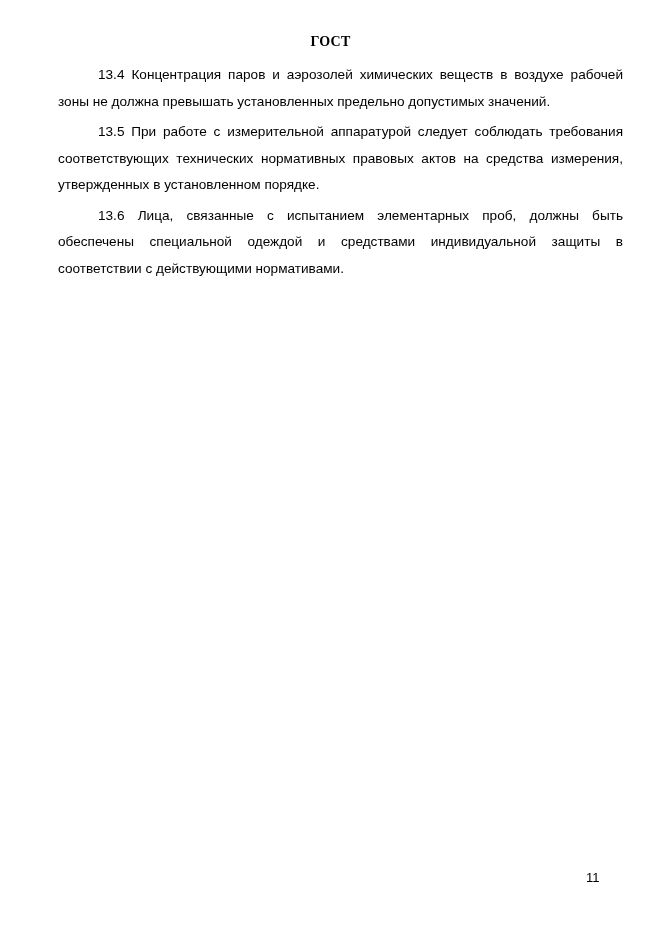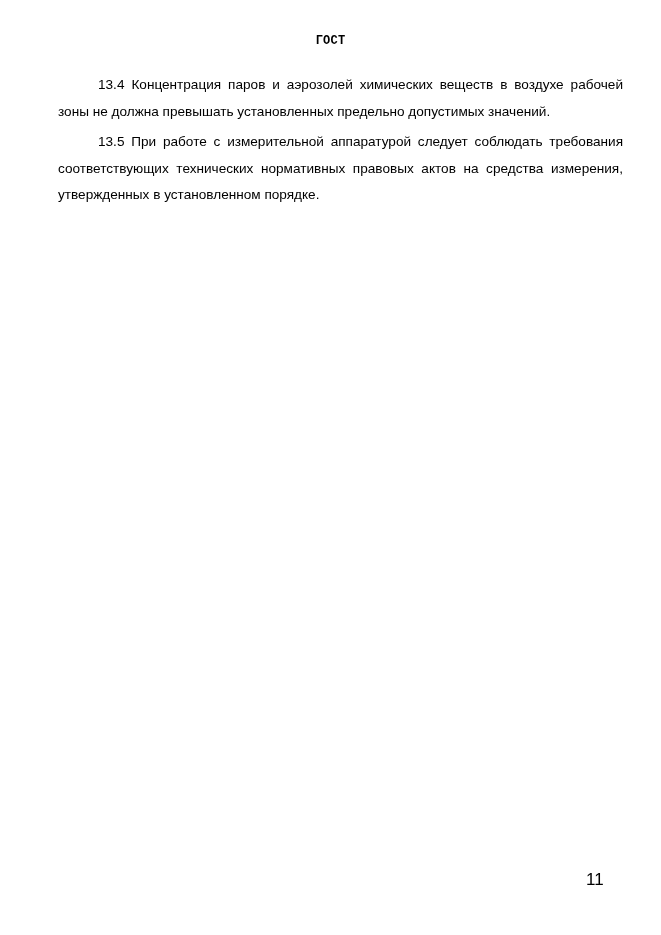--- a/index.html
+++ b/index.html
@@ -16,57 +16,58 @@
     color: #000000;
     box-sizing: border-box;
     overflow: hidden;
   }
   .doc-header {
     position: absolute;
     top: 34px;
     left: 0;
     width: 661px;
     text-align: center;
-    font-family: Liberation Mono, monospace;
+    font-family: Liberation Serif, serif;
     font-weight: bold;
-    font-size: 12px;
+    font-size: 14px;
     letter-spacing: 0.2px;
   }
   .body-block {
     position: absolute;
-    top: 72px;
+    top: 62px;
     left: 58px;
     width: 565px;
   }
   .para {
     font-size: 13.6px;
     line-height: 26.5px;
     text-align: justify;
     text-indent: 40px;
     margin: 0 0 0 0;
     text-justify: inter-word;
   }
   .para + .para {
     margin-top: 4px;
   }
   .page-number {
     position: absolute;
     left: 586px;
     top: 870px;
-    font-size: 17px;
+    font-size: 13px;
     font-family: "Liberation Sans", sans-serif;
   }
 </style>
 </head>
 <body>
 
 <div class="page">
 
   <div class="doc-header">ГОСТ</div>
 
   <div class="body-block">
     <p class="para">13.4 Концентрация паров и аэрозолей химических веществ в воздухе рабочей зоны не должна превышать установленных предельно допустимых значений.</p>
     <p class="para">13.5 При работе с измерительной аппаратурой следует соблюдать требования соответствующих технических нормативных правовых актов на средства измерения,  утвержденных в установленном порядке.</p>
+    <p class="para">13.6 Лица, связанные с испытанием элементарных проб, должны быть обеспечены специальной одеждой и средствами индивидуальной защиты в соответствии с действующими нормативами.</p>
   </div>
 
   <div class="page-number">11</div>
 
 </div>
 
 </body></html>

